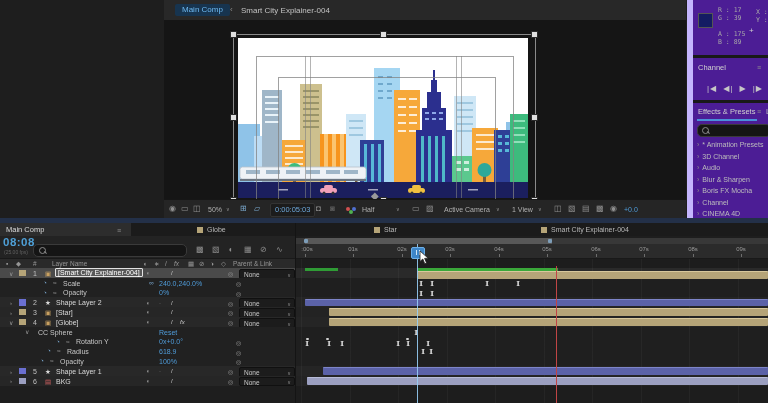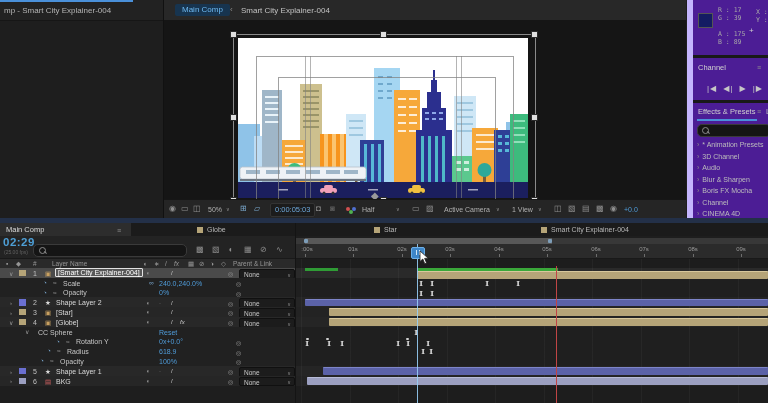--- a/index.html
+++ b/index.html
@@ -90,25 +90,20 @@
   .phline{position:absolute;left:417px;top:244px;width:1px;height:159px;background:rgba(150,205,245,.9)}
   .phhead{position:absolute;left:411px;top:246.5px;width:12px;height:10px;background:#3e86c8;border:1px solid #6db0e8;border-radius:2px}
   .phhead i{position:absolute;top:2px;width:1px;height:5px;background:#cfe6f8}
   .cursor{position:absolute;left:419px;top:250px}
 </style>
 </head>
 <body>
 
 <div id="app">
 
-  <div class="lpanel">
-    <div class="lp-underline"></div>
-    <div class="lp-crumb">mp - Smart City Explainer-004</div>
-    <div class="lp-body"></div>
-  </div>
 
   <div class="cpanel">
     <div class="cp-head">
       <span class="pill">Main Comp</span>
       <span class="crumb-sep">‹</span>
       <span class="crumb-cur">Smart City Explainer-004</span>
     </div>
 
     <div class="viewer">
 
@@ -392,21 +387,21 @@
     </div>
     <span class="chip6" style="left:197px"></span>
     <span class="tabtext" style="left:207px">Globe</span>
     <span class="chip6" style="left:374px"></span>
     <span class="tabtext" style="left:384px">Star</span>
     <span class="chip6" style="left:541px"></span>
     <span class="tabtext" style="left:551px">Smart City Explainer-004</span>
   </div>
 
   <div class="tl-ctrl">
-    <span class="bigtime">02:29</span>
+    <span class="bigtime">08:08</span>
     <span class="fpsnote">(25.00 fps)</span>
     <div class="searchbox" style="left:33px;top:8px;width:152px;height:11px">
       <span class="mag" style="left:5px;top:2px"></span>
     </div>
     <span class="ic" style="left:196px;top:10px;font-size:8px">▩</span>
     <span class="ic" style="left:212px;top:10px;font-size:8px">▧</span>
     <span class="ic" style="left:228px;top:10px;font-size:8px">◖</span>
     <span class="ic" style="left:244px;top:10px;font-size:8px">▦</span>
     <span class="ic" style="left:260px;top:10px;font-size:8px">⊘</span>
     <span class="ic" style="left:276px;top:10px;font-size:8px">∿</span>

